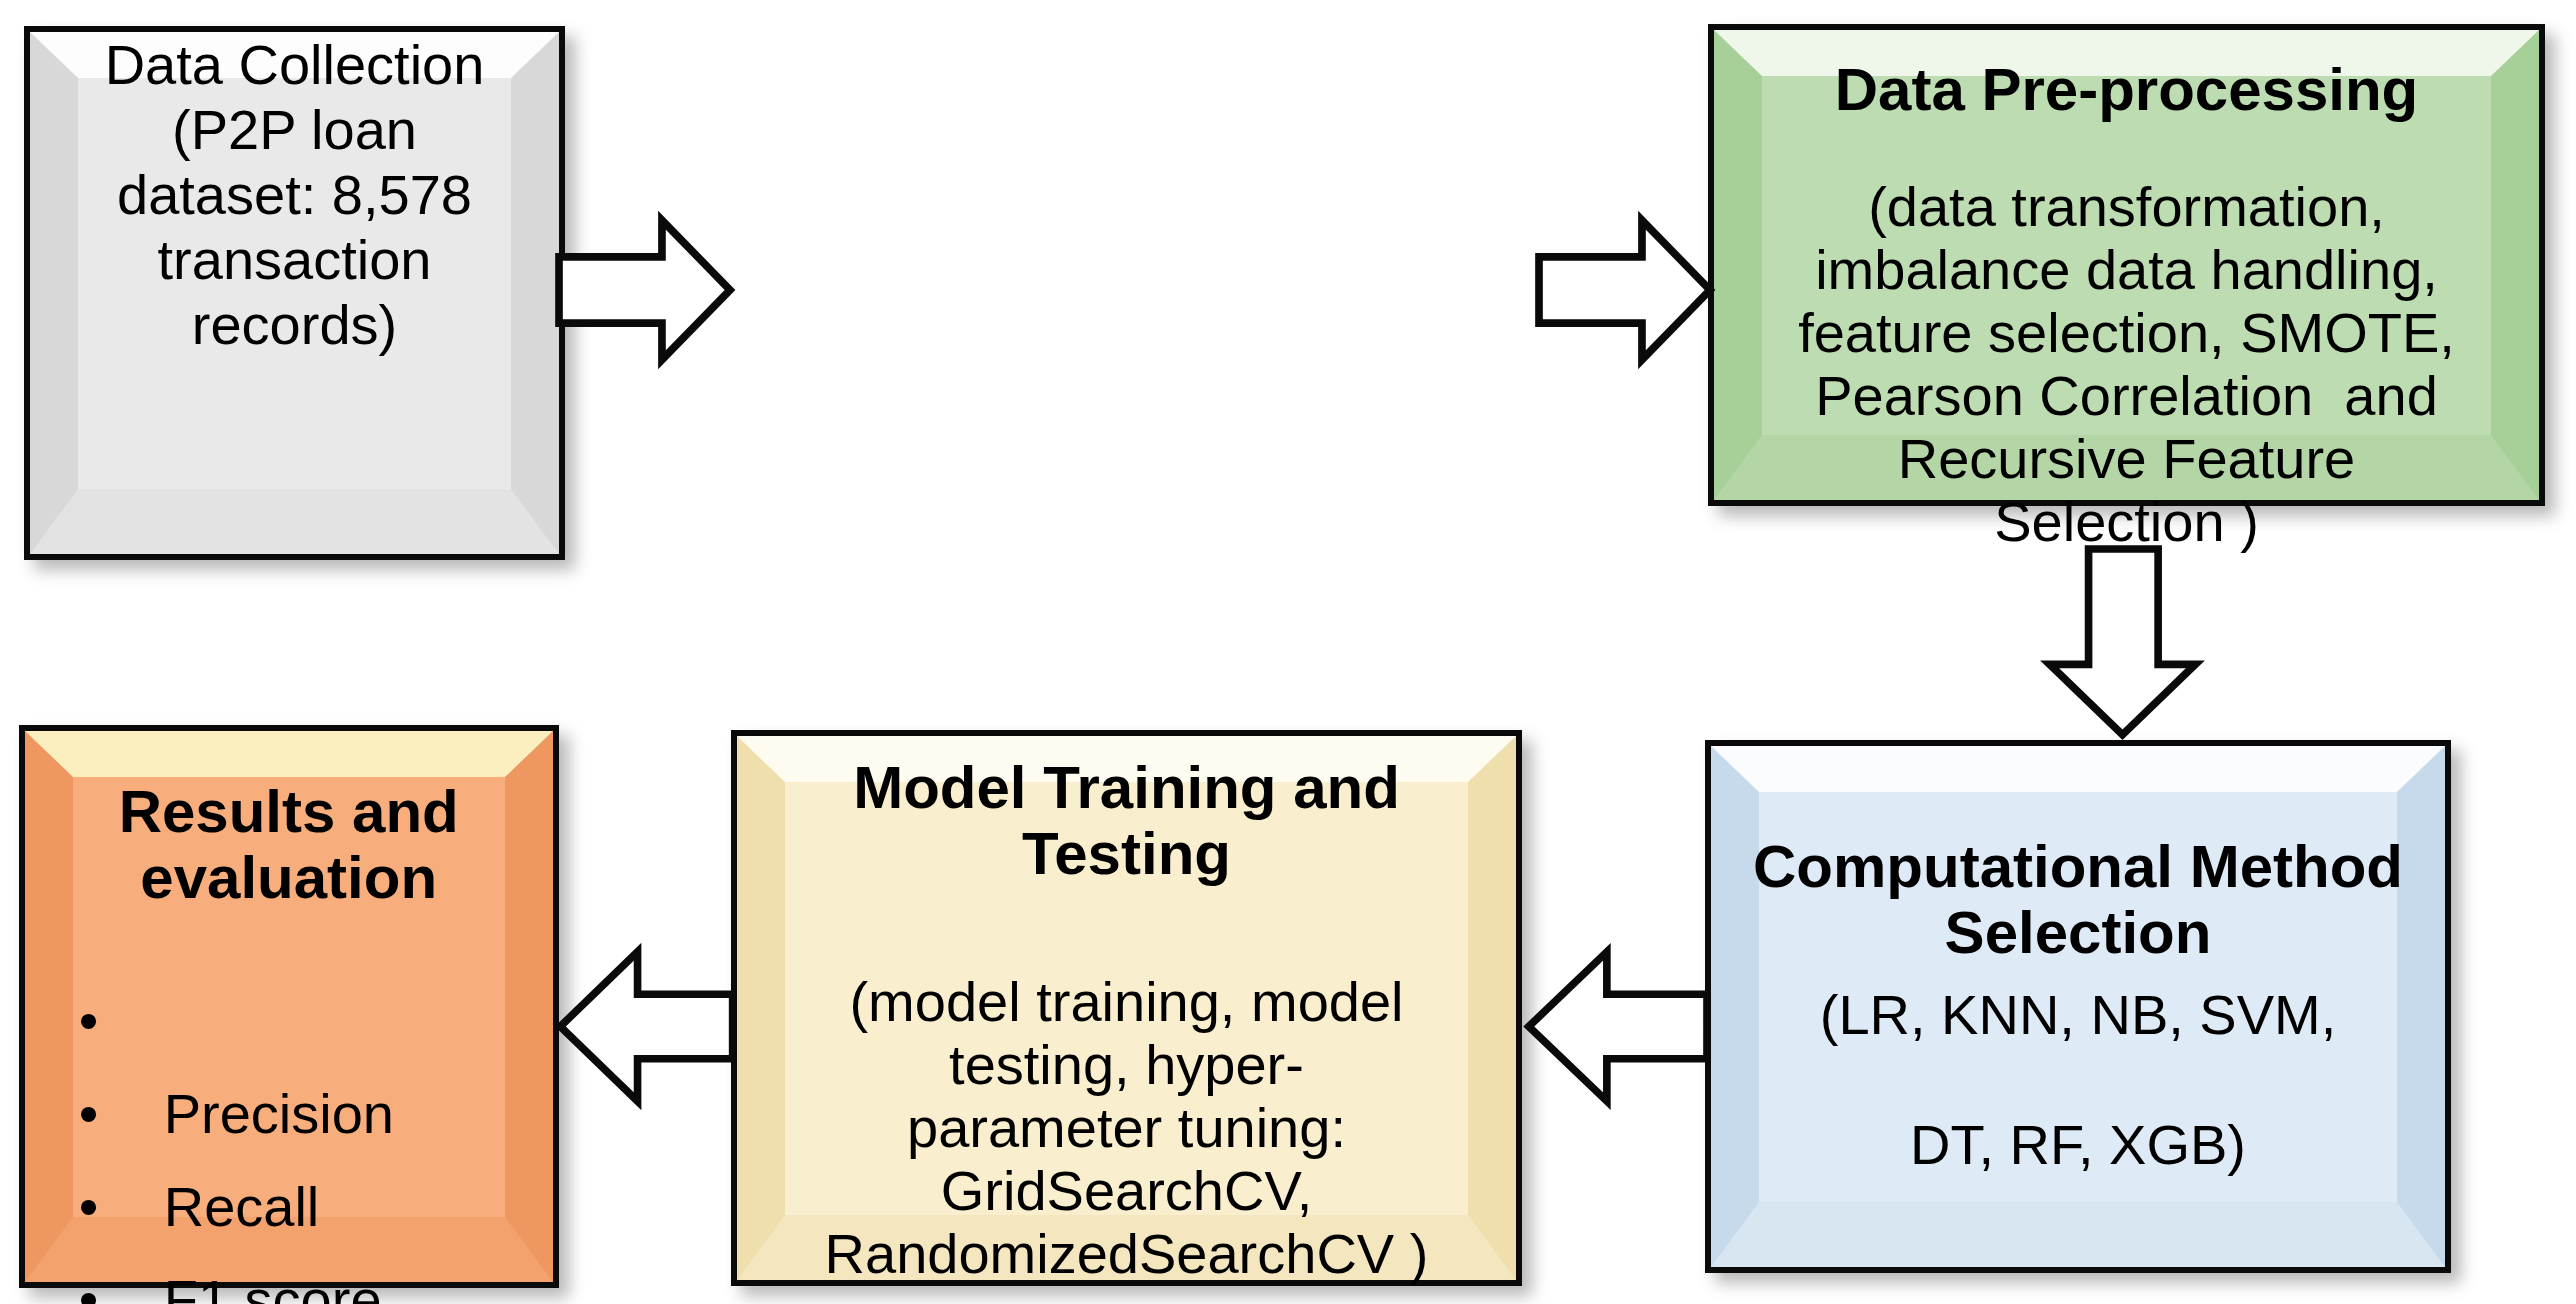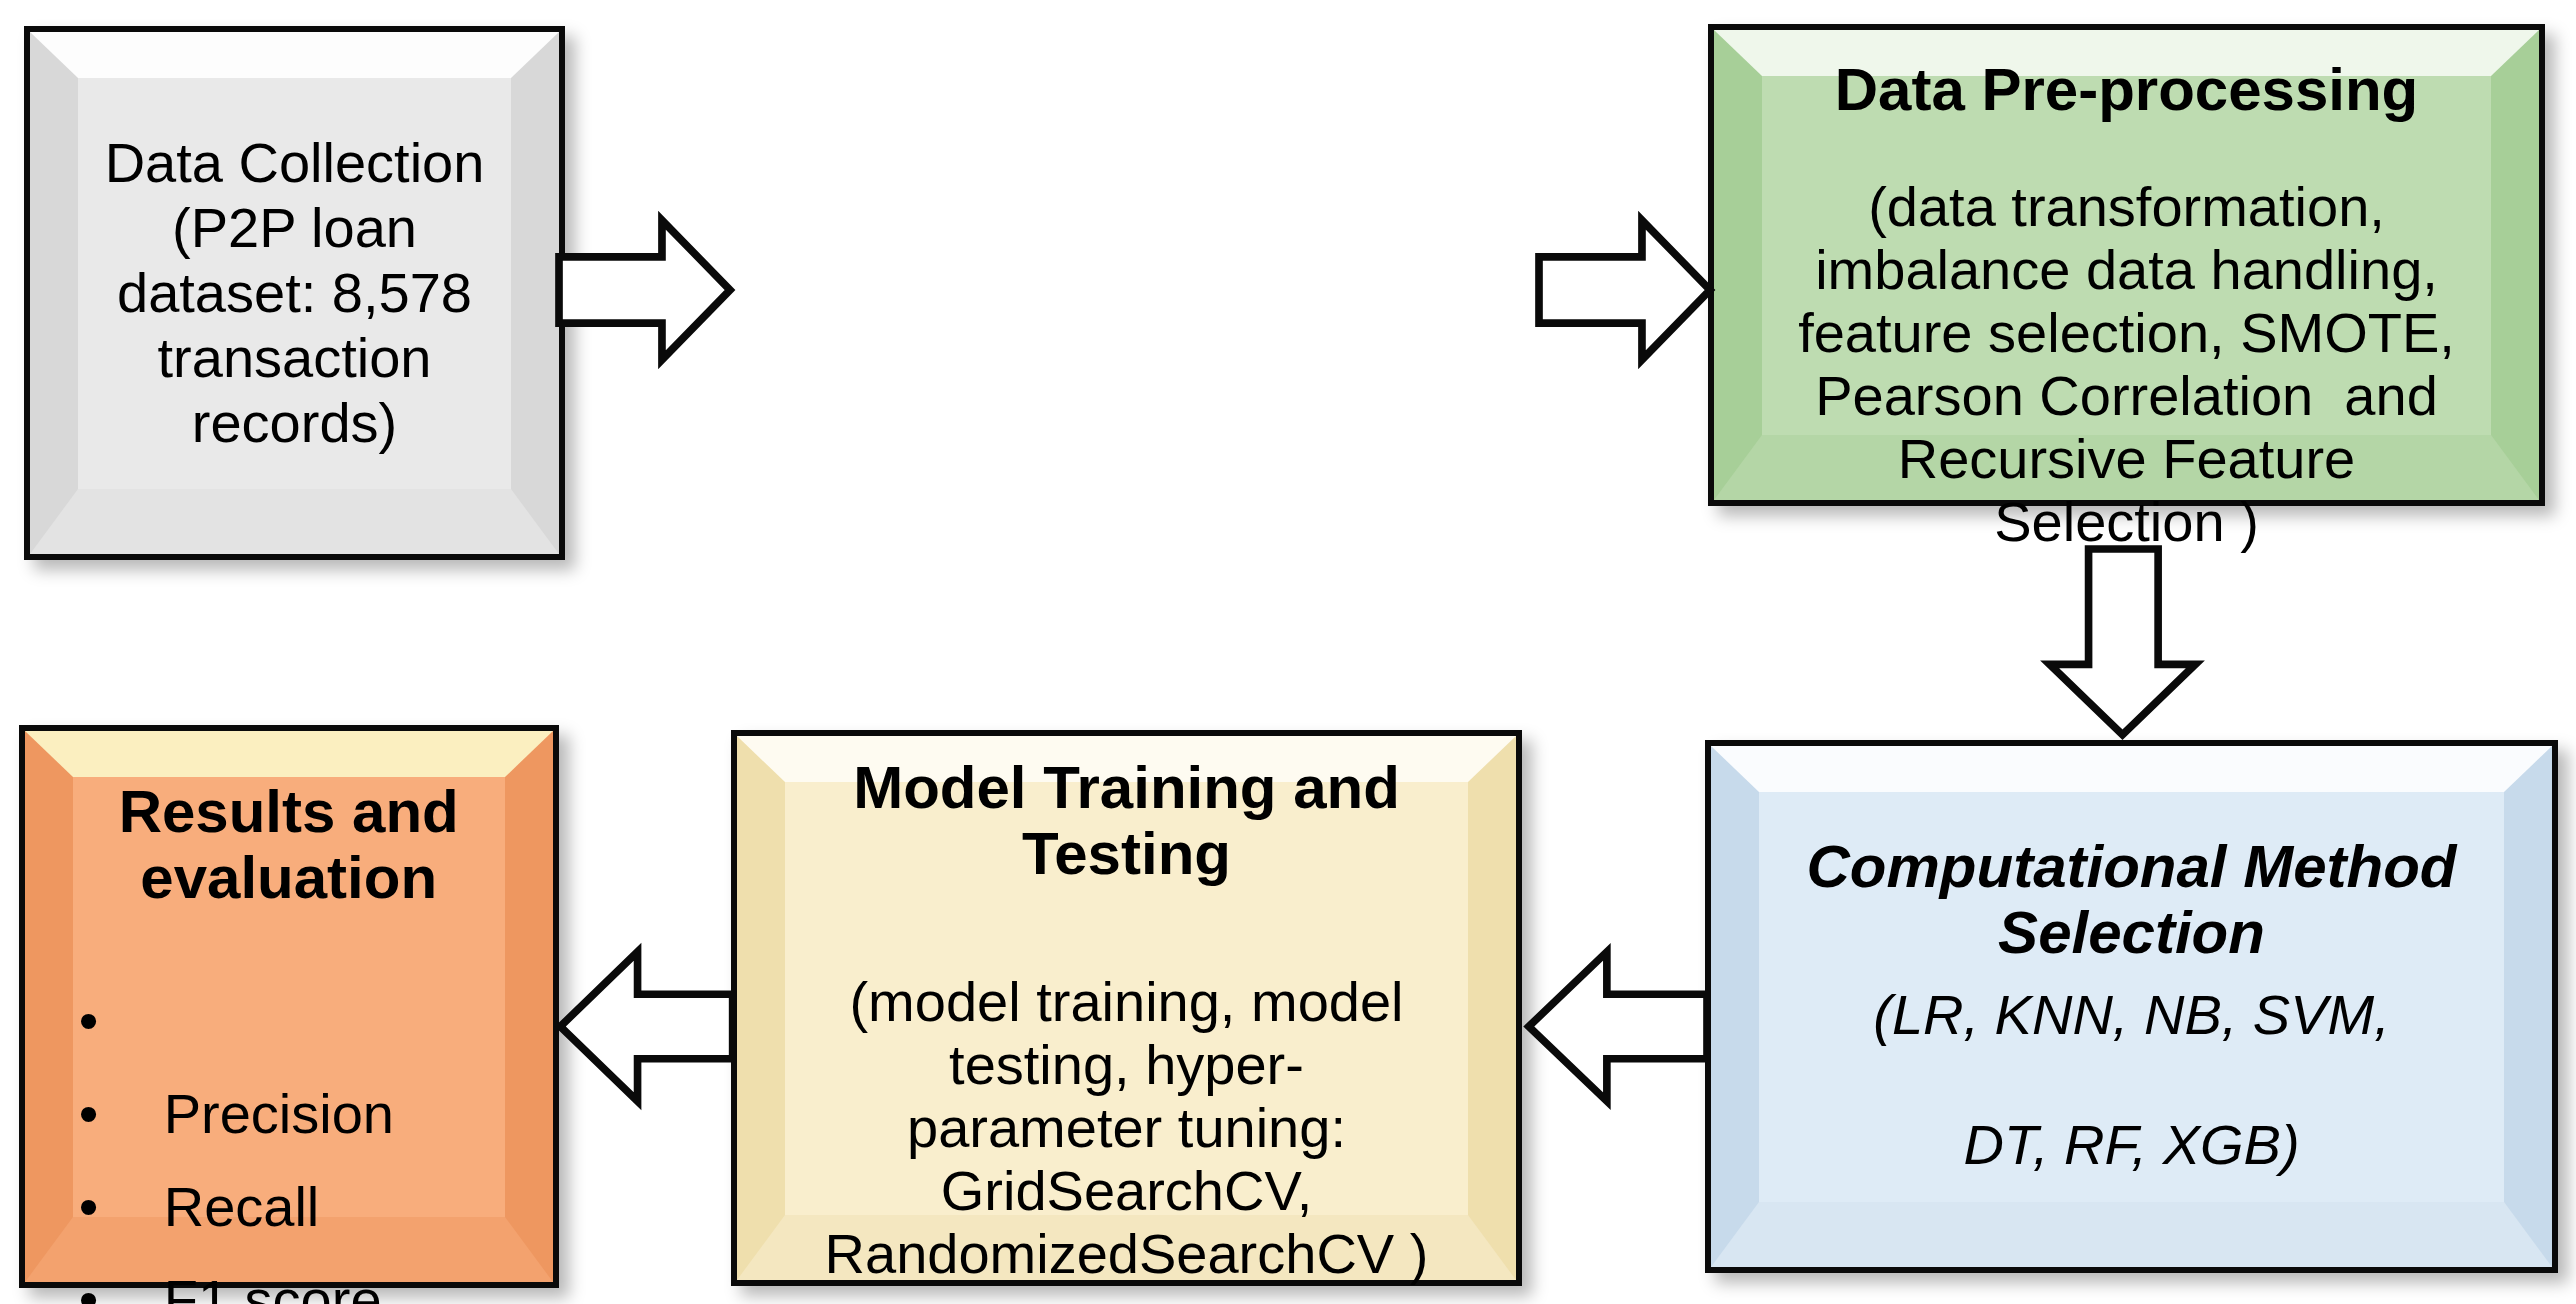--- a/index.html
+++ b/index.html
@@ -38,33 +38,33 @@
     align-items: center;
     text-align: center;
     white-space: pre-wrap;
   }
   .title   { font-weight: 700; font-size: 60px; line-height: 66px; }
   .bodytext{ font-weight: 400; font-size: 56px; line-height: 65px; }
 
   
   .box-0 { left: 24px;   top: 25.5px;  width: 541px; height: 534px;
            --fill:#E9E9E9; --top:#FDFDFD; --side:#D8D8D8; --bottom:#E3E3E3; }
-  .box-0 .content { justify-content: center; }
+  .box-0 .content { }
 
   .box-1 { left: 736px;  top: 20.4px;  width: 808px; height: 522px;
            --fill:#FAE3D8; --top:#FEF7F3; --side:#F1CABA; --bottom:#F7D9CB; }
   .box-1 .content { padding-top: 60px; }
   .box-1 .bodytext { margin-top: 44px; }
 
   .box-2 { left: 1708px; top: 24px;  width: 837px; height: 482px;
            --fill:#BEDCB1; --top:#EFF7EB; --side:#A7CF98; --bottom:#B4D6A6; }
   .box-2 .content { padding-top: 27px; }
   .box-2 .bodytext { margin-top: 52px; line-height: 63px; }
 
-  .box-3 { left: 1705px; top: 740px; width: 853px; height: 533px; font-style: italic;
+  .box-3 { left: 1705px; top: 740px; width: 746px; height: 533px;
            --fill:#DEEBF6; --top:#FAFCFE; --side:#C7DAEB; --bottom:#D8E6F2; }
   .box-3 .content { padding-top: 88px; }
   .box-3 .bodytext { margin-top: 16px; }
 
   .box-4 { left: 731px;  top: 730px; width: 791px; height: 556px;
            --fill:#F9EECD; --top:#FEFBF1; --side:#EFDFAD; --bottom:#F4E7C0; }
   .box-4 .content { padding-top: 18.7px; }
   .box-4 .bodytext { margin-top: 83px; line-height: 63px; }
 
   .box-5 { left: 18.7px;   top: 725px; width: 540px; height: 563px;

